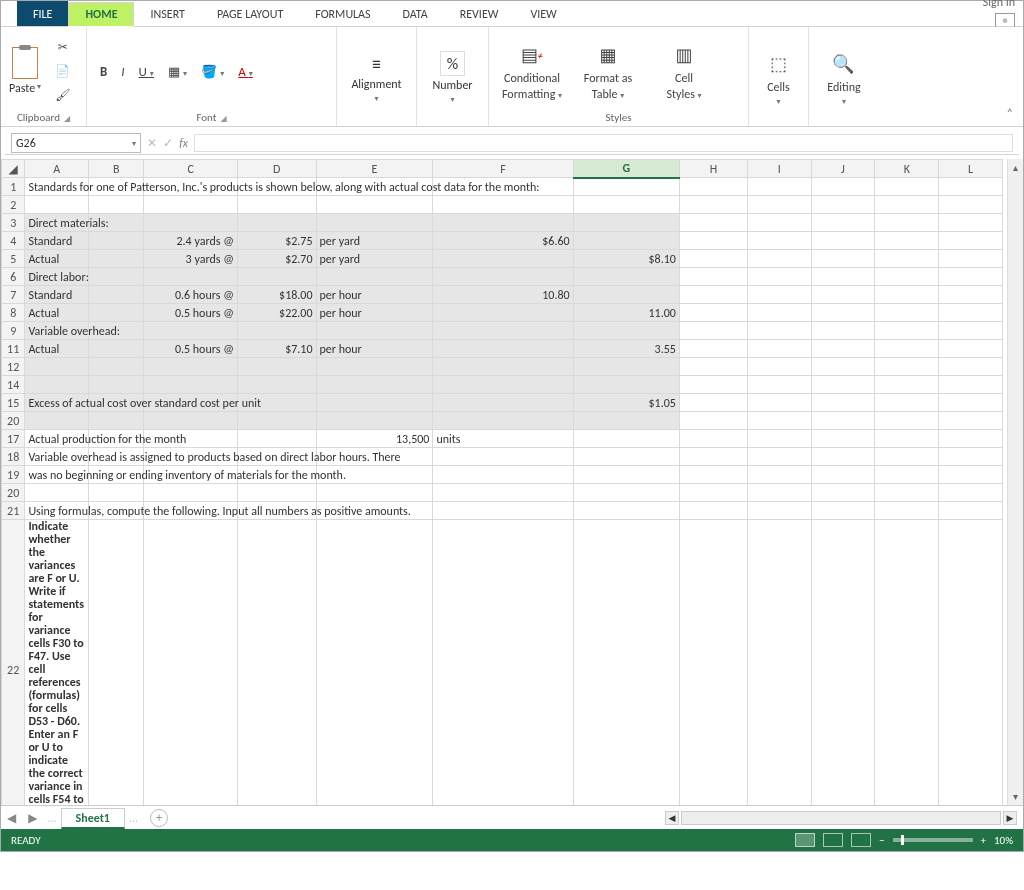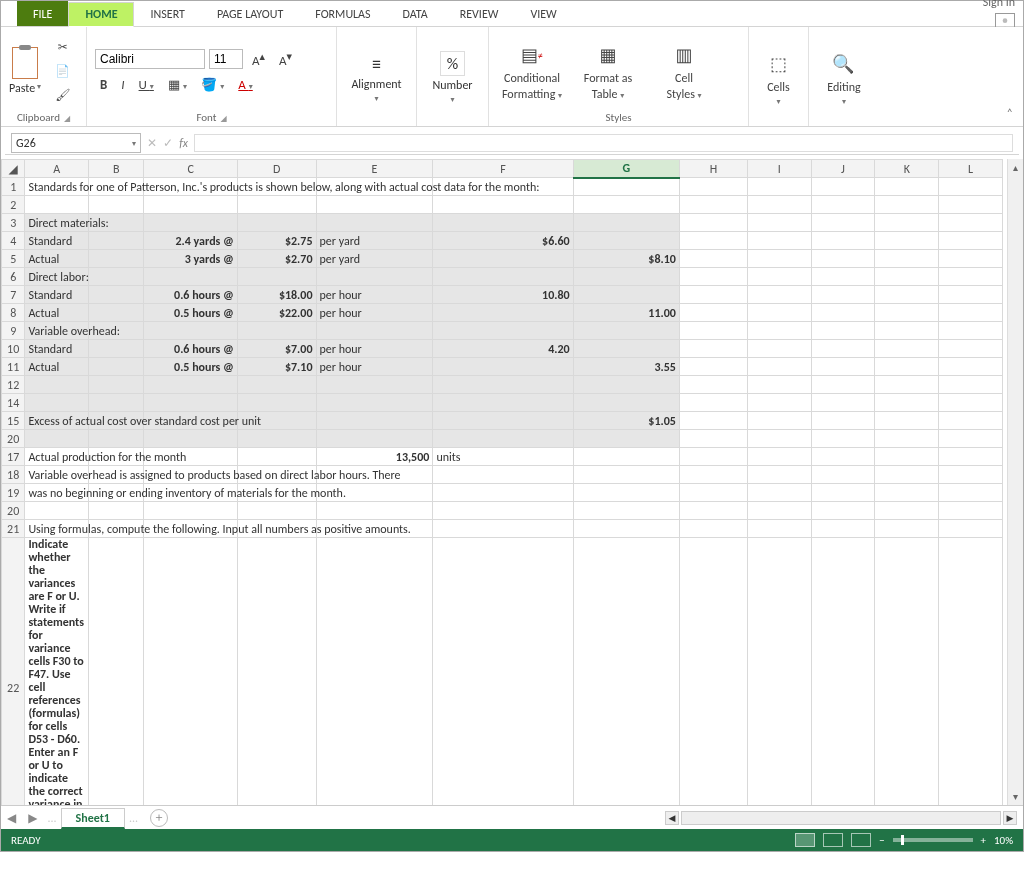--- a/index.html
+++ b/index.html
@@ -1,21 +1,21 @@
 <!DOCTYPE html>
 <html><head>
 <meta charset="utf-8">
 <style>
   * { box-sizing: border-box; margin: 0; padding: 0; }
   body { font-family: "Segoe UI", Calibri, sans-serif; font-size: 12px; background: #fff; width: 1024px; height: 890px; overflow: hidden; color: #333; }
   .window { display: flex; flex-direction: column; height: 852px; border: 1px solid #aaa; }
   
   .tab-row { display: flex; align-items: center; background: #fff; height: 26px; border-bottom: 1px solid #d4d4d4; font-size: 12px; }
   .tab { padding: 0 16px; height: 100%; display: flex; align-items: center; text-transform: uppercase; cursor: pointer; color: #444; }
-  .tab.file { background: #4d7c0f; color: #fff; margin-left: 16px; }
+  .tab.file { background: #0c4a6e; color: #fff; margin-left: 16px; }
   .tab.active { border: 1px solid #d4d4d4; border-bottom: 1px solid #fff; color: #217346; font-weight: 600; background: #bef264; margin-bottom: -1px; }
   .signin { margin-left: auto; margin-right: 8px; display: flex; align-items: flex-end; gap: 4px; color: #666; font-size: 12px; flex-direction: column; }
   .signin .avatar { width: 20px; height: 20px; border: 1px solid #999; display: inline-flex; align-items: center; justify-content: center; }
   
   .ribbon { display: flex; background: #fff; height: 100px; border-bottom: 1px solid #d4d4d4; font-size: 12px; }
   .ribgroup { display: flex; flex-direction: column; padding: 4px 8px 2px 8px; border-right: 1px solid #e1e1e1; }
   .ribgroup .body { flex: 1; display: flex; align-items: center; gap: 6px; }
   .ribgroup .lbl { text-align: center; color: #666; font-size: 11px; display: flex; align-items: center; justify-content: center; gap: 4px; }
   .ribgroup .lbl .dlaunch { font-size: 8px; color: #999; }
   .smallbtn { display: inline-flex; align-items: center; justify-content: center; padding: 2px 4px; color: #444; cursor: pointer; }
@@ -43,21 +43,21 @@
   table.sheet th, table.sheet td { border: 1px solid #d9d9d9; height: 18px; font-size: 12px; padding: 0 3px; white-space: nowrap; overflow: hidden; }
   table.sheet th { background: #f3f3f3; font-weight: normal; color:#555; text-align:center; position: sticky; }
   table.sheet th.rowhdr { width: 22px; text-align:center; background:#f3f3f3; }
   table.sheet th.colhdr { height: 18px; }
   table.sheet th.colG { background:#d7ead4; color:#217346; font-weight:bold; border-bottom:2px solid #217346;}
   col.cA { width: 60px; } col.cB { width: 52px; } col.cC { width: 88px; }
   col.cD { width: 74px; } col.cE { width: 110px; } col.cF { width: 132px; }
   col.cG { width: 100px; } col.cH { width: 64px; } col.cI { width: 60px; }
   col.cJ { width: 60px; } col.cK { width: 60px; } col.cL { width: 60px; }
   .shade { background: #e6e6e6; }
-  .ralign { text-align: right; font-weight: bold; }
+  .ralign { text-align: right; }
   .ul { text-decoration: underline; }
   .bold { font-weight: bold; }
   .ital { font-style: italic; }
   .nobr-merge { overflow: visible !important; }
   .scroll-v { position:absolute; right:0; top:0; bottom:0; width:16px; background:#f0f0f0; border-left:1px solid #ddd; display:flex; flex-direction:column; justify-content:space-between; align-items:center; padding:2px 0;}
   .scroll-v .arrow { font-size:10px; color:#666; cursor:pointer;}
   
   .sheettabs { height:24px; display:flex; align-items:center; border-top:1px solid #ccc; background:#fff; font-size:12px; position:relative;}
   .sheettabs .nav { padding:0 6px; color:#888; cursor:pointer; }
   .sheettabs .sep { color:#ccc; padding:0 4px;}
@@ -119,26 +119,20 @@
       </div>
       <div class="lbl">
           <span>Clipboard</span>
           <span class="dlaunch">◢</span>
         </div>
     </div>
 
     <div class="ribgroup" style="width:250px">
       <div class="body">
         <div class="fontbox">
-          <div class="fontrow">
-            <input class="fontname" value="Calibri" style="">
-            <input class="fontsize" value="11" style="">
-            <span class="btnchip">A<sup>▴</sup></span>
-            <span class="btnchip">A<sup>▾</sup></span>
-          </div>
           <div class="fontrow">
             <span class="btnchip bold">B</span>
             <span class="btnchip ital">I</span>
             <span class="btnchip" style="text-decoration:underline">U <span class="caret">▾</span></span>
             <span class="btnchip">▦ <span class="caret">▾</span></span>
             <span class="btnchip">🪣 <span class="caret">▾</span></span>
             <span class="btnchip" style="color:#c00;text-decoration:underline">A <span class="caret">▾</span></span>
           </div>
         </div>
       </div>
@@ -393,35 +387,20 @@
             <td class="shade"></td>
             <td class="shade"></td>
             <td class="shade"></td>
             <td></td>
             <td></td>
             <td></td>
             <td></td>
             <td></td>
           </tr>
           <tr>
-            <th class="rowhdr">10</th>
-            <td class="shade">Standard</td>
-            <td class="shade"></td>
-            <td class="shade ralign">0.6 hours @</td>
-            <td class="shade ralign">$7.00</td>
-            <td class="shade">per hour</td>
-            <td class="shade ralign">4.20</td>
-            <td class="shade"></td>
-            <td></td>
-            <td></td>
-            <td></td>
-            <td></td>
-            <td></td>
-          </tr>
-          <tr>
             <th class="rowhdr">11</th>
             <td class="shade">Actual</td>
             <td class="shade"></td>
             <td class="shade ralign">0.5 hours @</td>
             <td class="shade ralign">$7.10</td>
             <td class="shade">per hour</td>
             <td class="shade ralign"></td>
             <td class="shade ralign">3.55</td>
             <td></td>
             <td></td>

